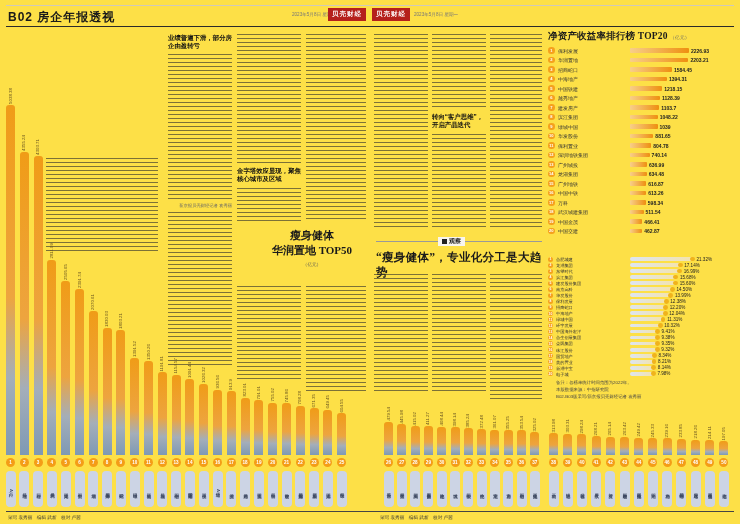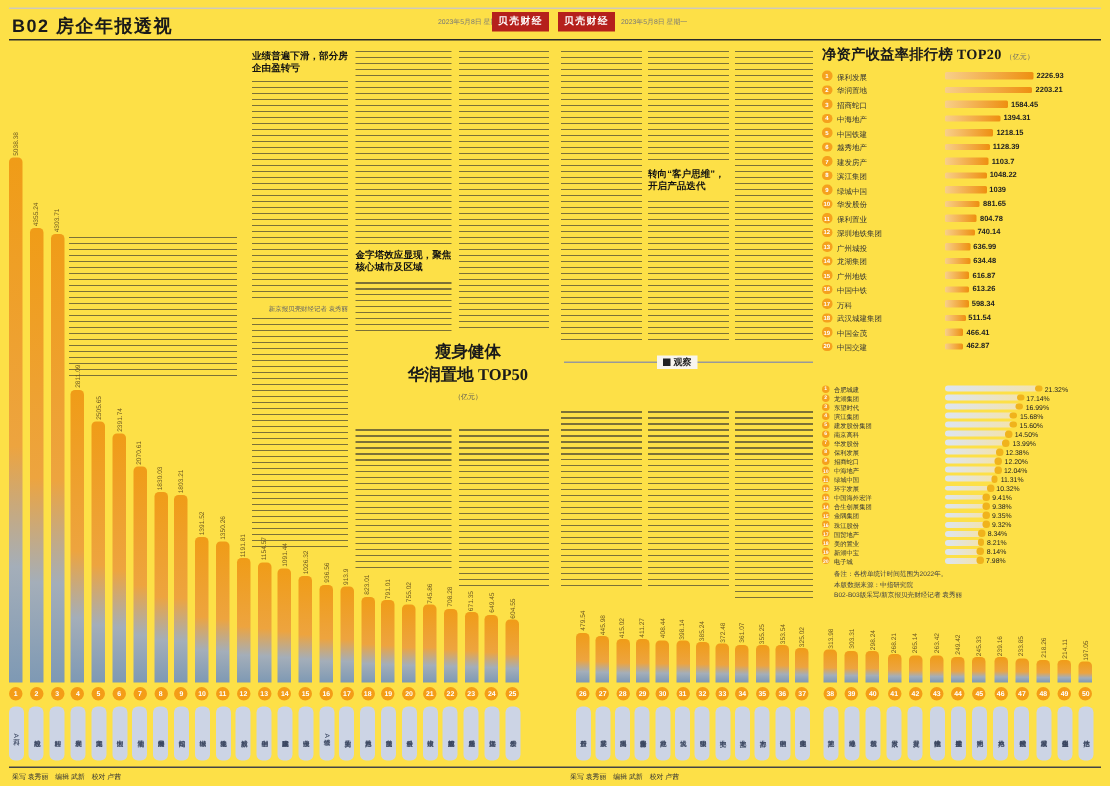--- a/index.html
+++ b/index.html
@@ -93,20 +93,21 @@
   <div class="stripes" style="left:306px;top:286px;width:60px;height:106px;"></div>
 
   <div class="stripes" style="left:374px;top:34px;width:54px;height:194px;"></div>
   <div class="stripes" style="left:432px;top:34px;width:54px;height:76px;"></div>
   <div class="subhead" style="left:432px;top:113px;width:54px;">转向“客户思维”，开启产品迭代</div>
   <div class="stripes" style="left:432px;top:134px;width:54px;height:94px;"></div>
   <div class="stripes" style="left:490px;top:34px;width:52px;height:194px;"></div>
 
   <div class="obs-div"></div>
   <div class="obs-kick"><span class="sq"></span><span>观察</span></div>
+  <div class="obs-head">“瘦身健体”，专业化分工是大趋势</div>
   <div class="stripes" style="left:374px;top:274px;width:54px;height:118px;"></div>
   <div class="stripes" style="left:432px;top:274px;width:54px;height:118px;"></div>
   <div class="stripes" style="left:490px;top:274px;width:52px;height:126px;"></div>
 
   <div class="c1-title">
     <div>瘦身健体</div>
     <div>华润置地 TOP50</div>
   </div>
   <div class="c1-unit">（亿元）</div>
   <div id="revenue-chart">

